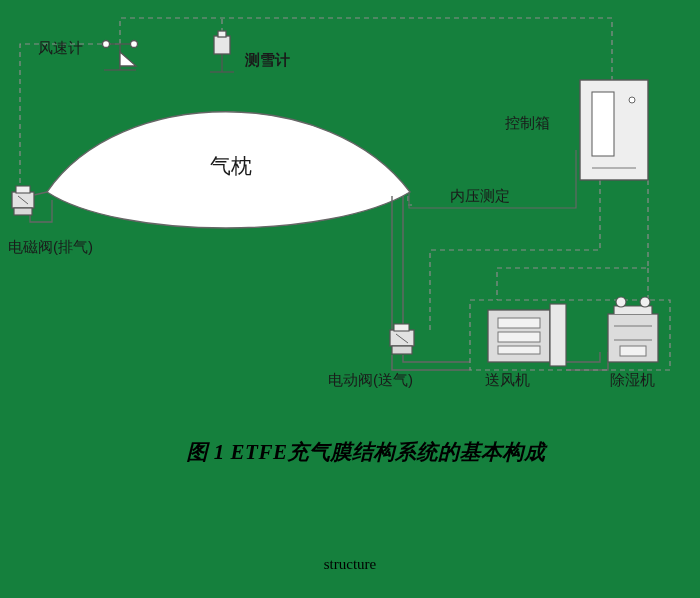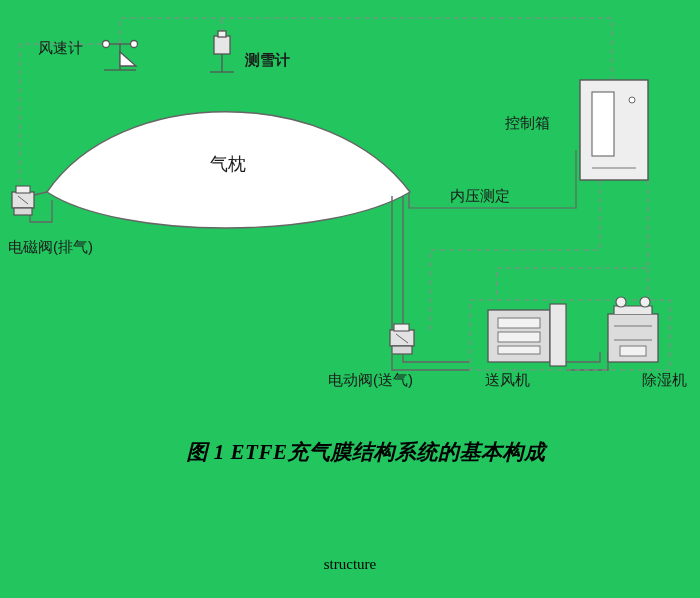--- a/index.html
+++ b/index.html
@@ -4,21 +4,21 @@
 <style>
   html, body {
     margin: 0;
     padding: 0;
     background: #ffffff;
   }
   #page {
     position: relative;
     width: 700px;
     height: 598px;
-    background: #22c55e;
+    background: #15803d;
     overflow: hidden;
     font-family: "Liberation Sans", sans-serif;
   }
   #diagram {
     position: absolute;
     left: 0;
     top: 0;
     width: 700px;
     height: 430px;
   }
@@ -166,23 +166,23 @@
         <line x1="614" y1="340" x2="652" y2="340" stroke="#777" stroke-width="1"></line>
         <rect x="620" y="346" width="26" height="10" fill="#f2f2f2" stroke="#777" stroke-width="1"></rect>
       </g>
 
     </g>
   </svg>
 
   <div class="lbl" style="left:38px; top:40px;">风速计</div>
   <div class="lbl" style="left:245px; top:52px;font-weight:bold;">测雪计</div>
   <div class="lbl" style="left:505px; top:115px;">控制箱</div>
-  <div class="lbl" style="left:210px; top:155px; font-size:18px;">气枕</div>
+  <div class="lbl" style="left:210px; top:155px; font-size:21px;">气枕</div>
   <div class="lbl" style="left:450px; top:188px;">内压测定</div>
   <div class="lbl" style="left:8px; top:239px;">电磁阀(排气)</div>
   <div class="lbl" style="left:328px; top:372px;">电动阀(送气)</div>
   <div class="lbl" style="left:485px; top:372px;">送风机</div>
-  <div class="lbl" style="left:610px; top:372px;margin-left:32px;">除湿机</div>
+  <div class="lbl" style="left:610px; top:372px;">除湿机</div>
 
   <div class="caption-cn">图 1 ETFE充气膜结构系统的基本构成</div>
   <div class="caption-en2">structure</div>
 
 </div>
 
 </body></html>

